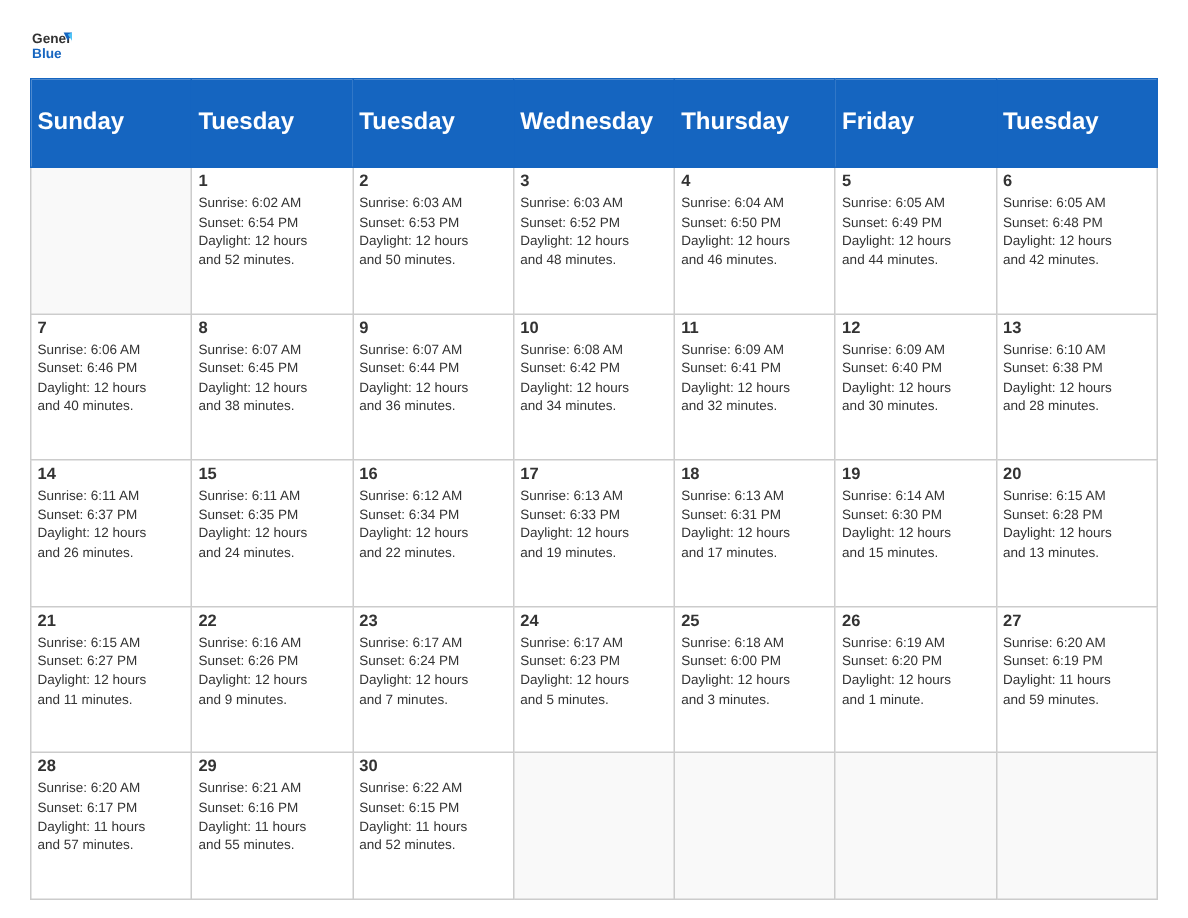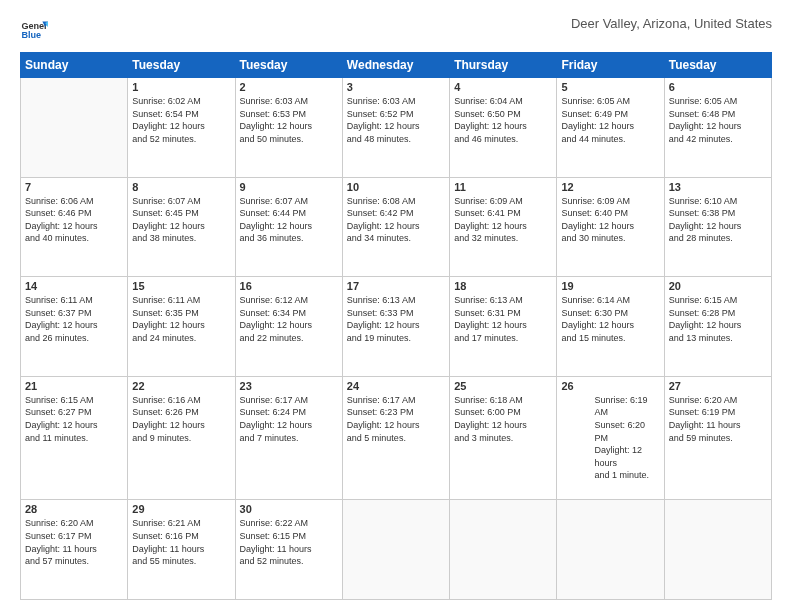--- a/index.html
+++ b/index.html
@@ -48,23 +48,23 @@
     .calendar {
       flex: 1;
       border: 1px solid #ccc;
       border-collapse: collapse;
       width: 100%;
       table-layout: fixed;
     }
     .calendar th {
       background-color: #1565c0;
       color: white;
-      font-size: 12px;
+      font-size: 16px;
       font-weight: bold;
-      padding: 5px 4px;
+      padding: 20px 4px;
       text-align: left;
       border: 1px solid #1565c0;
     }
     .calendar td {
       border: 1px solid #ccc;
       vertical-align: top;
       padding: 3px 4px;
       font-size: 9.5px;
       color: #333;
       height: 88px;
@@ -94,21 +94,20 @@
   <div class="header">
     <div class="logo">
       <svg class="logo-icon" viewBox="0 0 40 40">
         <text x="2" y="18" font-size="13" font-weight="bold" fill="#333">General</text>
         <text x="2" y="32" font-size="13" font-weight="bold" fill="#1565c0">Blue</text>
         <polygon points="32,8 40,8 36,16" fill="#1565c0"></polygon>
         <polygon points="36,10 40,8 40,16" fill="#4fc3f7"></polygon>
       </svg>
     </div>
     <div class="title-block">
-      <div class="location">Deer Valley, Arizona, United States</div>
     </div>
   </div>
 
   <table class="calendar">
     <thead>
       <tr>
       <th>Sunday</th>
           <th>Tuesday</th>
           <th>Tuesday</th>
           <th>Wednesday</th>
@@ -296,21 +295,21 @@
           </td>
           <td>
             <span class="day-num">25</span>
             <div class="cell-info" style="white-space: pre-line;">Sunrise: 6:18 AM
 Sunset: 6:00 PM
 Daylight: 12 hours
 and 3 minutes.</div>
           </td>
           <td>
             <span class="day-num">26</span>
-            <div class="cell-info" style="white-space: pre-line; margin-left: 33px;">Sunrise: 6:19 AM
+            <div class="cell-info" style="white-space: pre-line;">Sunrise: 6:19 AM
 Sunset: 6:20 PM
 Daylight: 12 hours
 and 1 minute.</div>
           </td>
           <td>
             <span class="day-num">27</span>
             <div class="cell-info" style="white-space: pre-line;">Sunrise: 6:20 AM
 Sunset: 6:19 PM
 Daylight: 11 hours
 and 59 minutes.</div>

